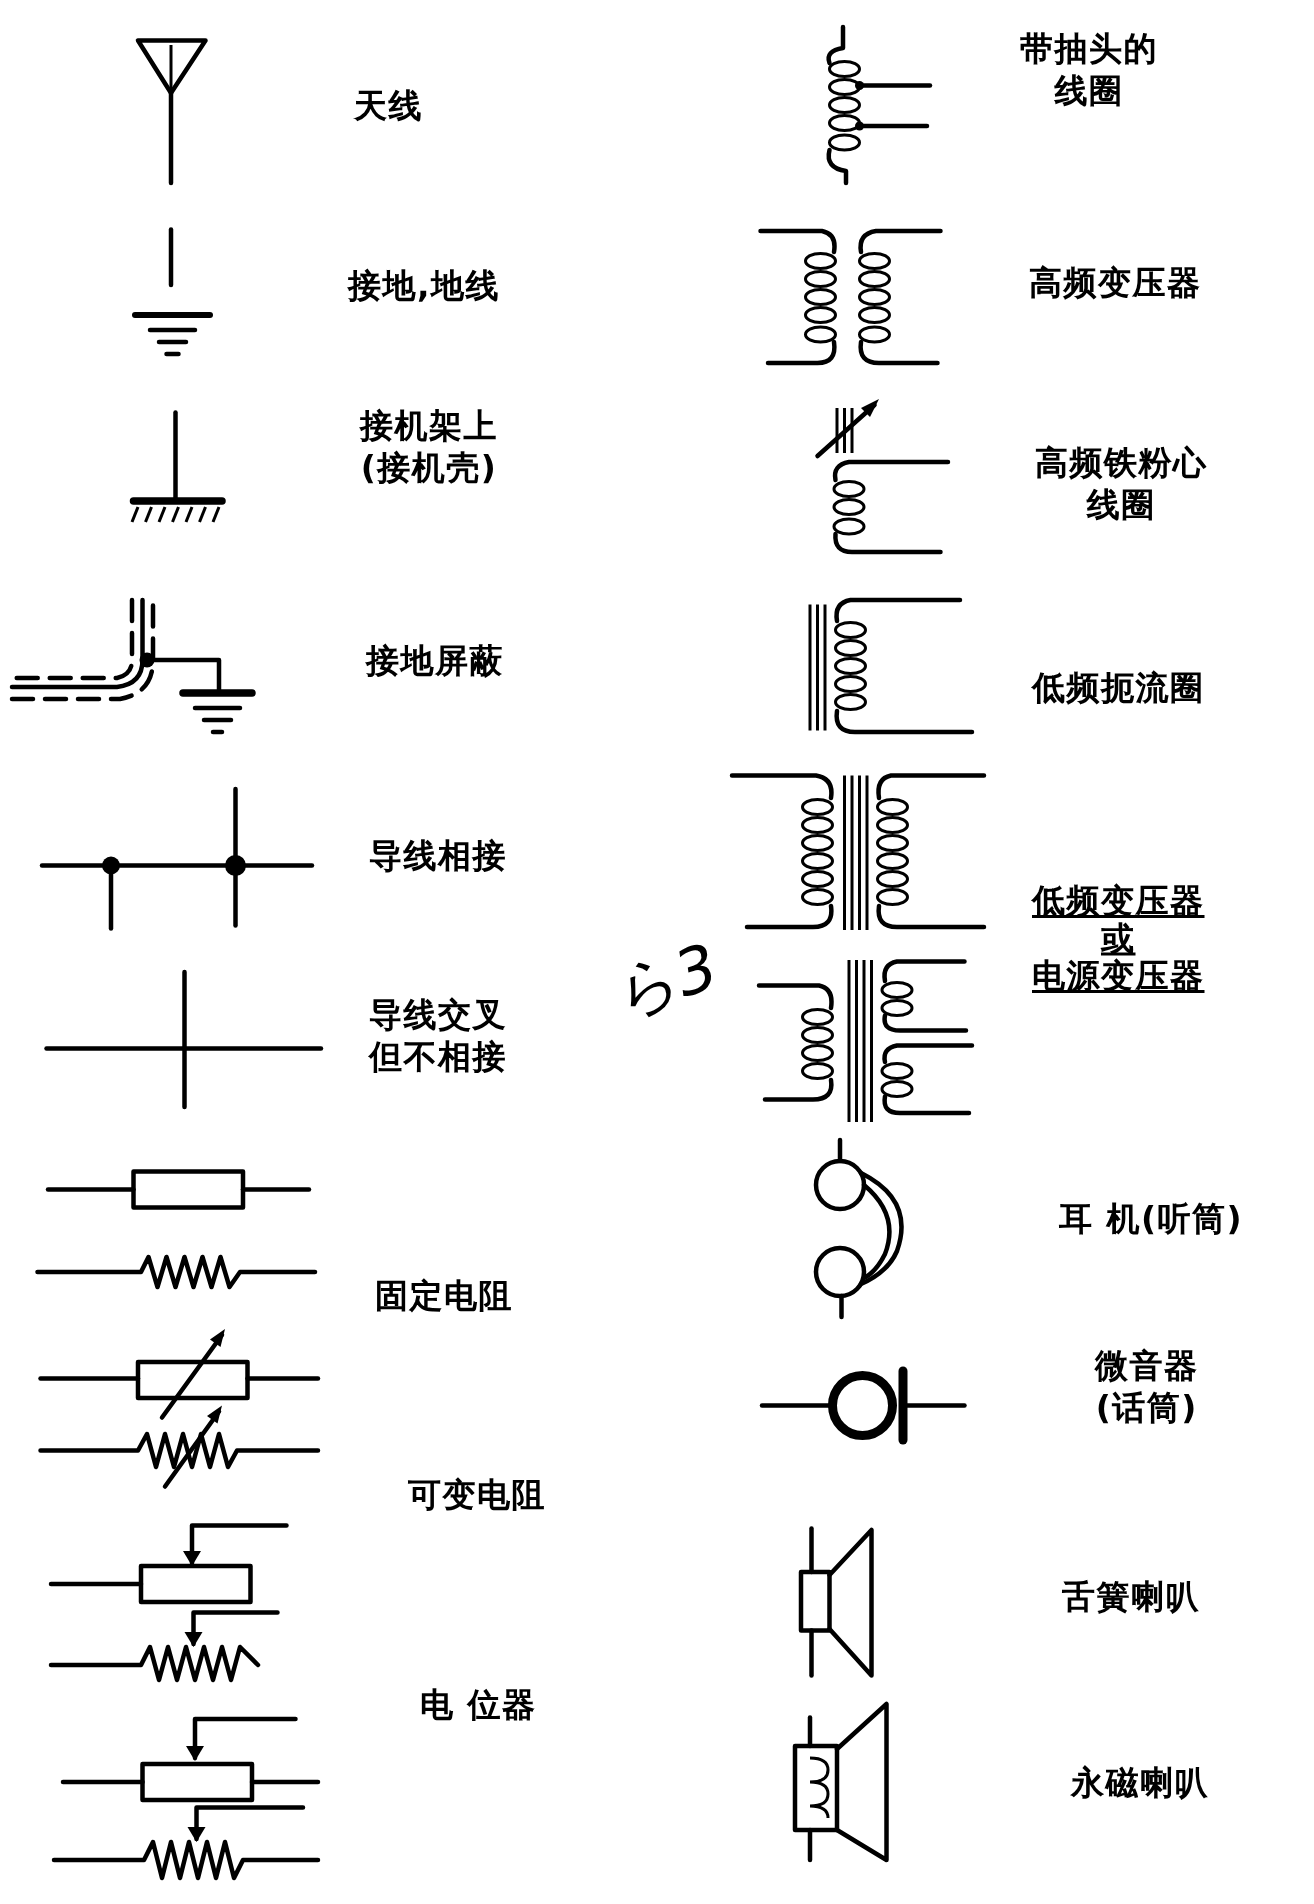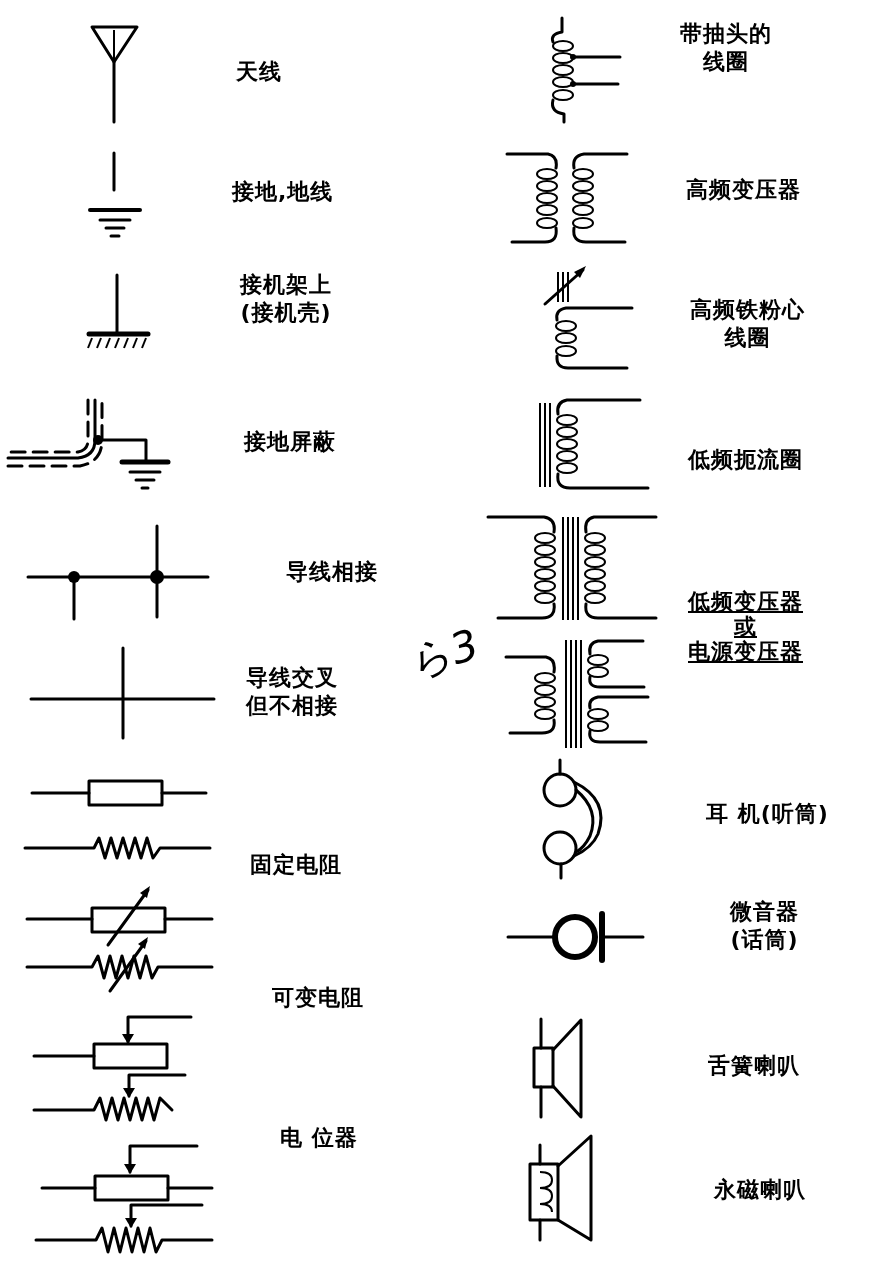--- a/index.html
+++ b/index.html
@@ -22,21 +22,21 @@
 <div class="label" style="left:232px;top:178px;">
   <span class="line">接地,地线</span>
 </div>
 <div class="label" style="left:240px;top:271px;">
   <span class="line">接机架上</span>
   <span class="line">(接机壳)</span>
 </div>
 <div class="label" style="left:244px;top:428px;">
   <span class="line">接地屏蔽</span>
 </div>
-<div class="label" style="left:246px;top:558px;margin-left:40px;">
+<div class="label" style="left:246px;top:558px;">
   <span class="line">导线相接</span>
 </div>
 <div class="label" style="left:246px;top:664px;">
   <span class="line">导线交叉</span>
   <span class="line">但不相接</span>
 </div>
 <div class="label" style="left:250px;top:803px;margin-top:48px;">
   <span class="line">固定电阻</span>
 </div>
 <div class="label" style="left:272px;top:984px;">

